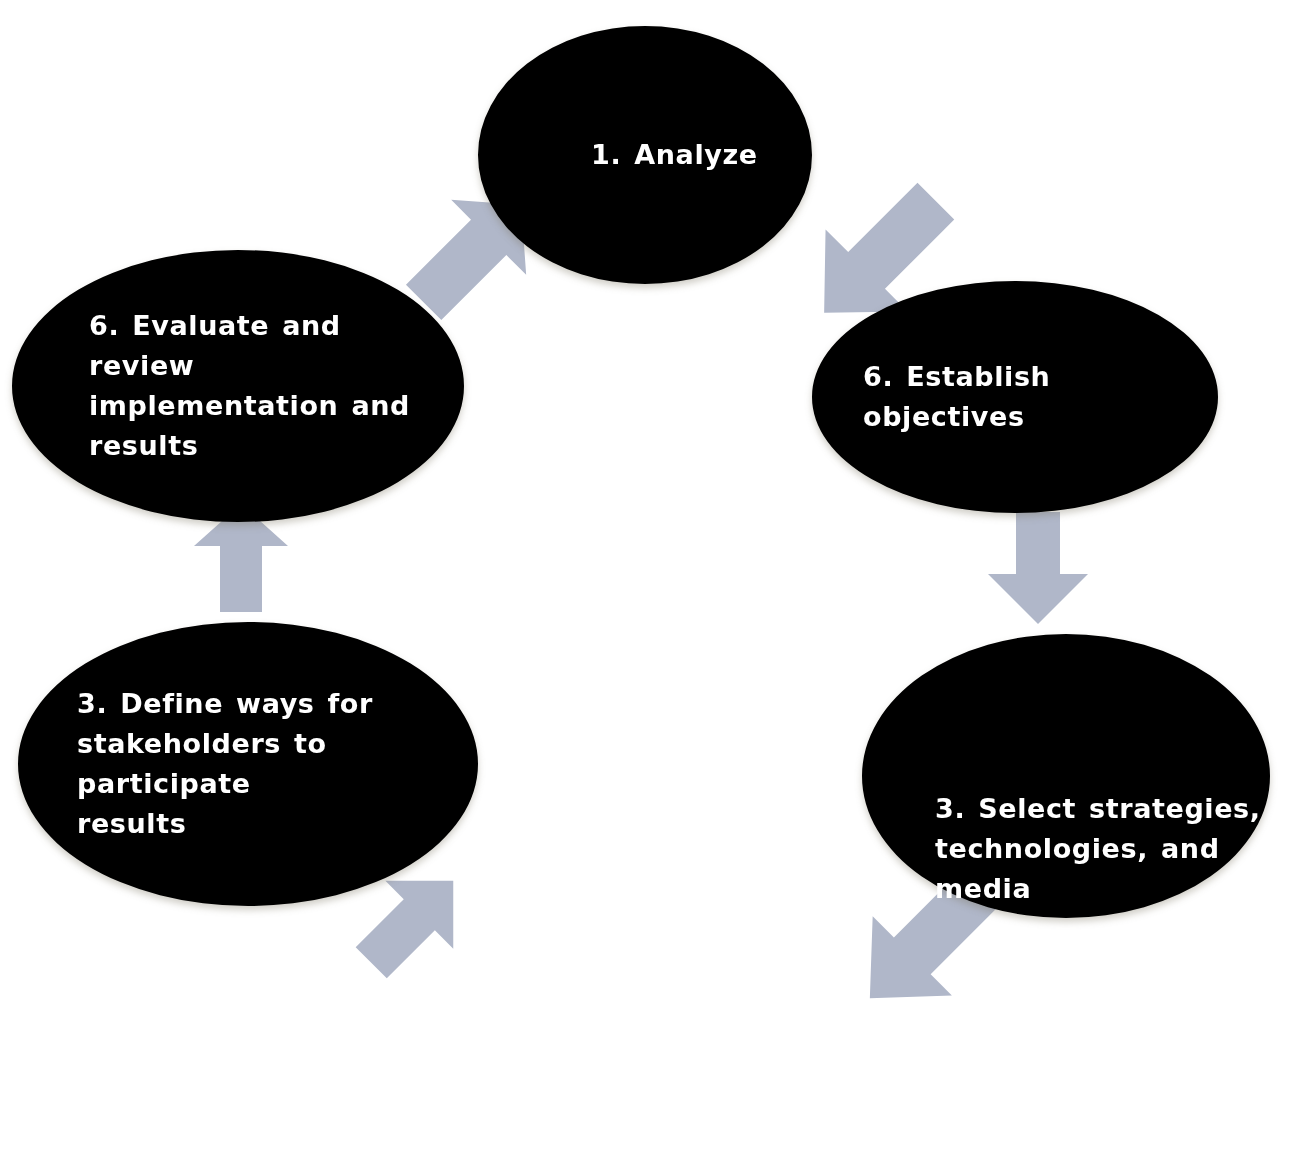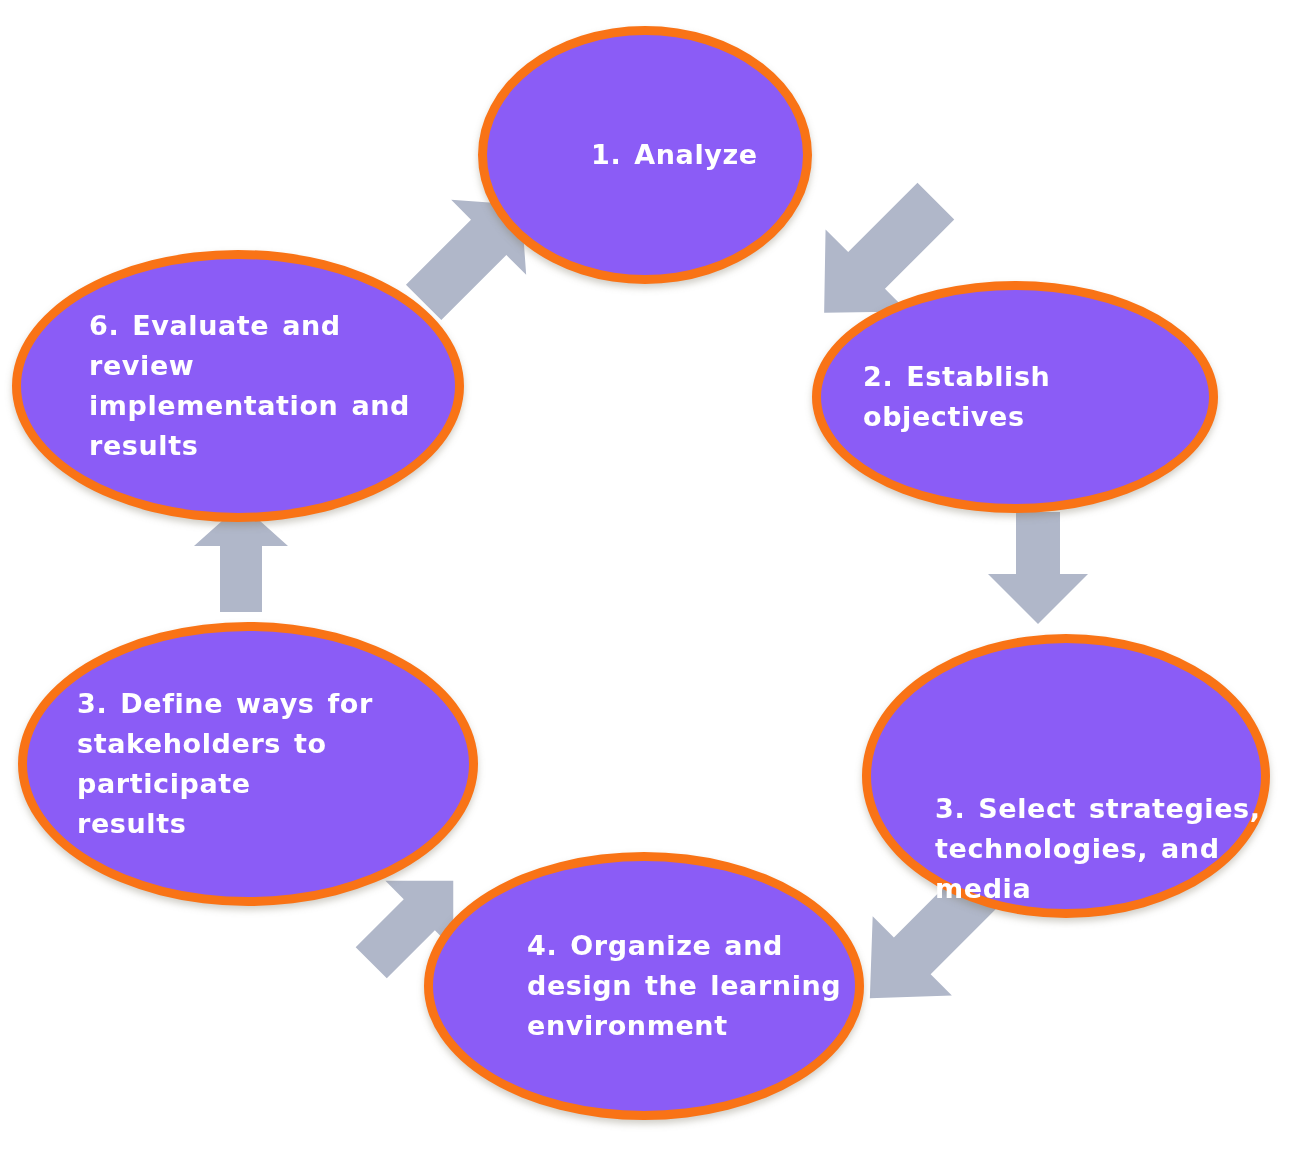--- a/index.html
+++ b/index.html
@@ -12,22 +12,22 @@
     width: 1290px;
     height: 1162px;
     background: #ffffff;
     overflow: hidden;
     font-family: "DejaVu Sans", sans-serif;
   }
   .node {
     position: absolute;
     box-sizing: border-box;
     border-radius: 50%;
-    background: #8b5cf6;
-    border: 9px solid #f97316;
+    background: #000000;
+    border: 9px solid #000000;
     box-shadow: 0 4px 7px rgba(120,115,95,0.35);
     display: flex;
     align-items: center;
     justify-content: flex-start;
   }
   .node-label {
     color: #ffffff;
     font-family: "DejaVu Sans", sans-serif;
     font-weight: bold;
     font-size: 27px;
@@ -118,34 +118,29 @@
         <path d="M 50 142 L 100 142 L 100 50 L 128 50 L 75 4 L 22 50 L 50 50 Z" fill="#b0b7c9"></path>
       </g>
     </svg>
   </div>
 
   <div class="node" id="node-1">
     <span class="node-label">1.  Analyze</span>
   </div>
 
   <div class="node" id="node-2">
-    <span class="node-label">2. Establish objectives</span>
+    <span class="node-label">6. Establish objectives</span>
   </div>
 
   <div class="node" id="node-3">
     <span class="node-label">3. Select strategies,
 technologies, and
 media</span>
   </div>
 
-  <div class="node" id="node-4">
-    <span class="node-label">4. Organize and
-design the learning
-environment</span>
-  </div>
 
   <div class="node" id="node-5">
     <span class="node-label">3. Define ways for
 stakeholders to participate
 results</span>
   </div>
 
   <div class="node" id="node-6">
     <span class="node-label">6. Evaluate and review
 implementation and

